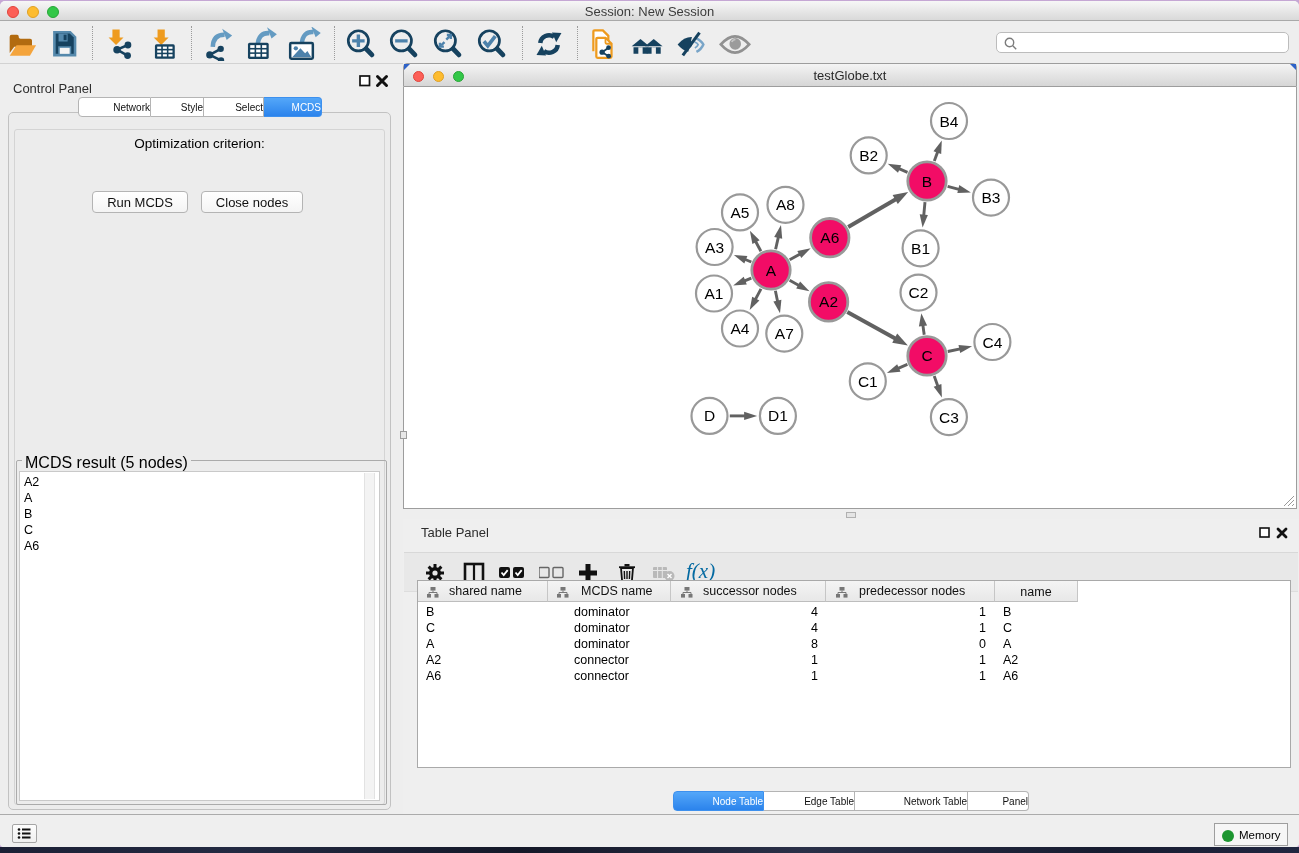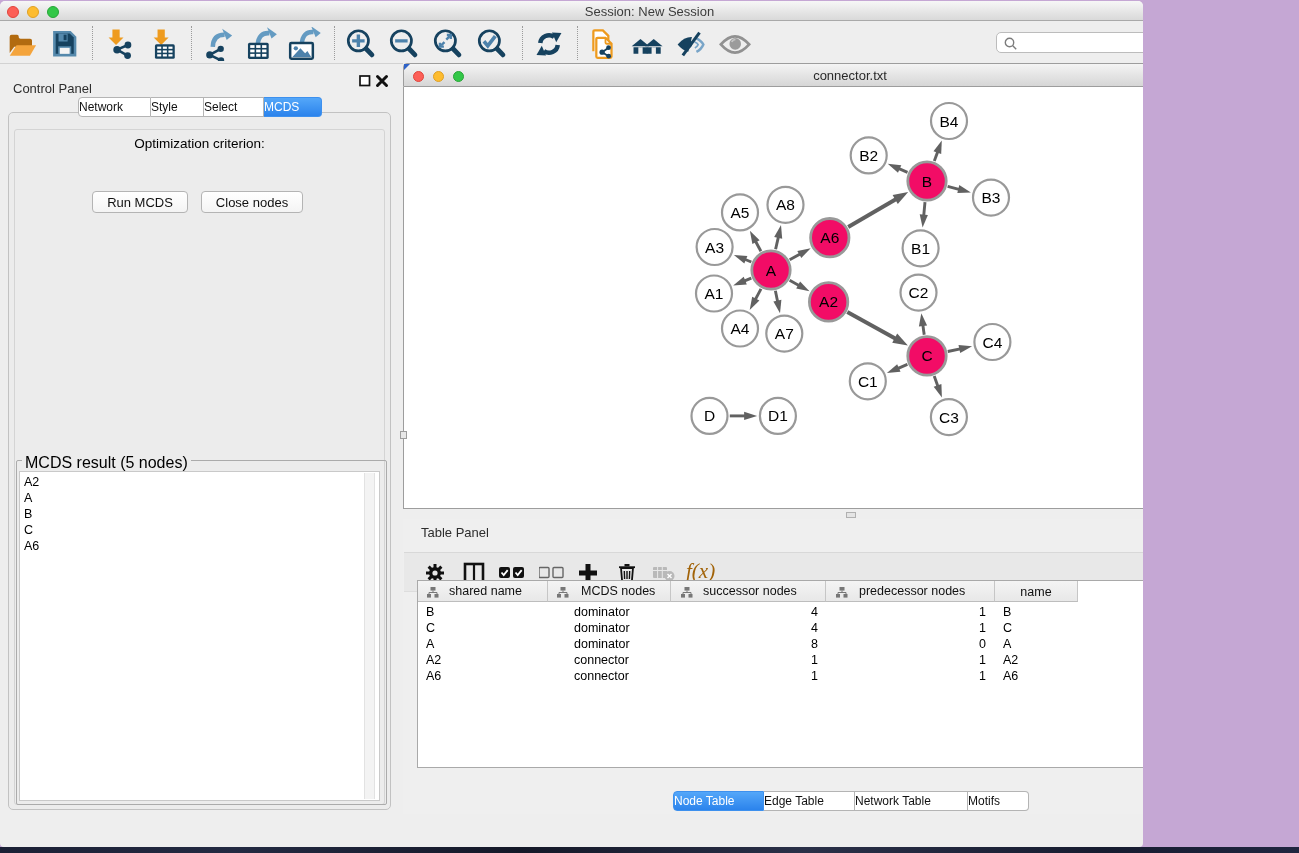--- a/index.html
+++ b/index.html
@@ -1,38 +1,38 @@
 <!DOCTYPE html>
 <html><head>
 <meta charset="utf-8">
 <style>
 * { margin:0; padding:0; box-sizing:border-box; }
 html,body { width:1299px; height:853px; overflow:hidden; font-family:"Liberation Sans",sans-serif; }
 .abs { position:absolute; }
 #desktop { position:relative; width:1299px; height:853px; background:#c5a7d4; }
 #deskbottom { position:absolute; left:0; top:847px; width:1299px; height:6px;
   background:linear-gradient(90deg,#1b2035 0%,#232a42 18%,#141828 40%,#2a3048 62%,#171c30 85%,#202640 100%); }
-#win { position:absolute; left:0; top:1px; width:1143px; height:846px; background:#eeeeee;
+#win { position:absolute; left:0; top:1px; width:1299px; height:846px; background:#eeeeee;
   border-radius:5px 5px 4px 4px; overflow:hidden; }
 
 #titlebar { position:absolute; left:0; top:0; width:1299px; height:20px;
   background:linear-gradient(#f7f7f7,#d9d9d9); border-bottom:1px solid #a9a9a9; border-radius:5px 5px 0 0; }
 .tl { position:absolute; top:4.5px; width:12px; height:12px; border-radius:50%; }
 #titlebar .t { position:absolute; top:3px; width:100%; text-align:center; font-size:13px; color:#3c3c3c; }
 
 #toolbar { position:absolute; left:0; top:21px; width:1299px; height:42px; background:#eeeeee; border-bottom:1px solid #d2d2d2; }
 .tbi { position:absolute; top:5px; }
 .tbsep { position:absolute; top:4px; height:34px; width:0; border-left:1px dotted #9b9b9b; }
 #searchbox { position:absolute; left:996px; top:10px; width:293px; height:21px; background:#fff;
   border:1px solid #bcbcbc; border-radius:5px; }
 
 .paneltitle { font-size:13px; color:#2d2d2d; }
 .tabs { position:absolute; display:flex; height:20px; z-index:5; }
 .tab { height:20px; line-height:19px; padding:0 12px; background:#fff; border:1px solid #b4b4b4;
-  border-left:none; font-size:12px; color:#111; text-align:left; }
+  border-left:none; font-size:10px; color:#111; text-align:right; }
 .tab.first { border-left:1px solid #b4b4b4; border-radius:4px 0 0 4px; }
 .tab.last { border-radius:0 4px 4px 0; }
 .tab.sel { background:linear-gradient(#54a7f9,#2b83ec); color:#fff; border-color:#3d90ee; }
 
 #cpanel { position:absolute; left:0; top:63px; width:403px; height:750px; background:#eeeeee; }
 #cp-outer { position:absolute; left:8px; top:48px; width:383px; height:698px; background:#ececec;
   border:1px solid #c2c2c2; border-radius:5px; }
 #cp-inner { position:absolute; left:5px; top:16px; width:371px; height:676px; background:#ececec;
   border:1px solid #d4d4d4; border-radius:3px; }
 .btn { position:absolute; background:linear-gradient(#ffffff,#f4f4f4); border:1px solid #b4b4b4;
@@ -235,21 +235,21 @@
 <div class="abs" style="right:4px;top:1px;bottom:1px;width:11px;background:#f3f3f3;border-left:1px solid #e2e2e2;border-right:1px solid #e2e2e2;"></div>
 </div>
         </div>
   </div>
   <div style="position:absolute;left:403px;top:62px;width:896px;height:751px;background:#eeeeee;">
     <div id="netwin">
     <div id="nettitle">
 <div class="tl" style="left:9px;top:7px;width:11px;height:11px;background:#fc5f57;border:0.5px solid #e0443c"></div>
 <div class="tl" style="left:29px;top:7px;width:11px;height:11px;background:#fdbc2f;border:0.5px solid #e0a023"></div>
 <div class="tl" style="left:49px;top:7px;width:11px;height:11px;background:#33c748;border:0.5px solid #27a537"></div>
-<div class="abs" style="left:0;top:4px;width:100%;text-align:center;font-size:13px;color:#2a2a2a">connector.txt</div>
+<div class="abs" style="left:0;top:4px;width:100%;text-align:center;font-size:13px;color:#2a2a2a">testGlobe.txt</div>
 <div class="abs" style="left:0;top:0;width:0;height:0;border-top:6px solid #2e62c8;border-right:6px solid transparent;"></div>
 <div class="abs" style="right:0;top:0;width:0;height:0;border-top:6px solid #2e62c8;border-left:6px solid transparent;"></div>
 </div>
 <div id="netcanvas">
             <svg width="893" height="421" viewBox="0 0 893 421" style="position:absolute;left:0;top:0">
 <line x1="347.3" y1="191.1" x2="337.0" y2="195.4" stroke="#616161" stroke-width="2.9"></line>
 <polygon points="329.2,198.6 339.7,189.8 342.8,197.4" fill="#616161"></polygon>
 <line x1="347.3" y1="175.0" x2="337.7" y2="171.0" stroke="#616161" stroke-width="2.9"></line>
 <polygon points="329.9,167.9 343.4,169.0 340.3,176.6" fill="#616161"></polygon>
 <line x1="356.9" y1="164.2" x2="349.9" y2="151.2" stroke="#616161" stroke-width="2.9"></line>
@@ -391,21 +391,21 @@
             <svg class="abs" style="left:248px;top:12px" width="24" height="18" viewBox="0 0 24 18">
 <rect x="1" y="2" width="14" height="11" rx="1" fill="#b9b9b9"></rect>
 <g stroke="#e8e8e8" stroke-width="1">
                 <line x1="1" y1="5.5" x2="15" y2="5.5"></line>
                 <line x1="5.6" y1="2" x2="5.6" y2="13"></line>
                 <line x1="10.3" y1="2" x2="10.3" y2="13"></line>
               </g>
 <circle cx="17.5" cy="11" r="5" fill="#b9b9b9"></circle>
               <path d="M15.5 9 l4 4 M19.5 9 l-4 4" stroke="#fff" stroke-width="1.4"></path>
             </svg>
-            <div class="abs" style="left:282px;top:6px;font-family:'Liberation Serif',serif;font-style:italic;font-size:21px;color:#a16207">f(x)</div>
+            <div class="abs" style="left:282px;top:6px;font-family:'Liberation Serif',serif;font-style:italic;font-size:21px;color:#0369a1">f(x)</div>
           </div>
 <div id="ttable">
             <div class="th" style="left:0;width:130px">
               <span style="position:absolute;left:9px;top:5px"><svg width="12" height="11" viewBox="0 0 12 11" style="vertical-align:-1px">
                   <g fill="#777">
                     <rect x="3.5" y="0" width="5" height="3.6"></rect>
                     <rect x="0" y="7" width="4" height="3.6"></rect>
                     <rect x="7.5" y="7" width="4" height="3.6"></rect>
                   </g>
                   <g stroke="#777" stroke-width="1">
@@ -418,21 +418,21 @@
               <span style="position:absolute;left:9px;top:5px"><svg width="12" height="11" viewBox="0 0 12 11" style="vertical-align:-1px">
                   <g fill="#777">
                     <rect x="3.5" y="0" width="5" height="3.6"></rect>
                     <rect x="0" y="7" width="4" height="3.6"></rect>
                     <rect x="7.5" y="7" width="4" height="3.6"></rect>
                   </g>
                   <g stroke="#777" stroke-width="1">
                     <path d="M6 3.6 V5.5 M2 7 V5.5 H10 V7" fill="none"></path>
                   </g>
                 </svg></span>
-              <span style="position:absolute;left:33px;top:3px">MCDS nodes</span>
+              <span style="position:absolute;left:33px;top:3px">MCDS name</span>
             </div>
             <div class="th" style="left:253px;width:155px">
               <span style="position:absolute;left:10px;top:5px"><svg width="12" height="11" viewBox="0 0 12 11" style="vertical-align:-1px">
                   <g fill="#777">
                     <rect x="3.5" y="0" width="5" height="3.6"></rect>
                     <rect x="0" y="7" width="4" height="3.6"></rect>
                     <rect x="7.5" y="7" width="4" height="3.6"></rect>
                   </g>
                   <g stroke="#777" stroke-width="1">
                     <path d="M6 3.6 V5.5 M2 7 V5.5 H10 V7" fill="none"></path>
@@ -477,18 +477,37 @@
             <div class="td" style="left:8px;top:87px">A6</div>
             <div class="td" style="left:156px;top:87px">connector</div>
             <div class="td" style="left:253px;top:87px;width:147px;text-align:right">1</div>
             <div class="td" style="left:408px;top:87px;width:160px;text-align:right">1</div>
             <div class="td" style="left:585px;top:87px">A6</div>
           </div>
 <div class="tabs" style="left:270px;top:272px">
 <div class="tab first sel" style="width:91px;padding:0">Node Table</div>
 <div class="tab" style="width:91px;padding:0">Edge Table</div>
 <div class="tab" style="width:113px;padding:0">Network Table</div>
-<div class="tab last" style="width:61px;padding:0">Motifs</div>
+<div class="tab last" style="width:61px;padding:0">Panel</div>
           </div>
     </div>
   </div>
+  <div id="statusbar">
+  <div class="abs" style="left:12px;top:9px;width:25px;height:19px;background:linear-gradient(#fdfdfd,#f0f0f0);border:1px solid #a5a5a5;border-radius:2px;">
+<svg width="23" height="17" viewBox="0 0 23 17">
+            <g fill="#111">
+              <circle cx="6" cy="4.5" r="1.3"></circle>
+              <circle cx="6" cy="8.5" r="1.3"></circle>
+              <circle cx="6" cy="12.5" r="1.3"></circle>
+            </g>
+<g stroke="#111" stroke-width="2">
+              <line x1="9" y1="4.5" x2="17.5" y2="4.5"></line>
+              <line x1="9" y1="8.5" x2="17.5" y2="8.5"></line>
+              <line x1="9" y1="12.5" x2="17.5" y2="12.5"></line>
+            </g>
+          </svg></div>
+<div class="abs" style="left:1214px;top:8px;width:74px;height:23px;background:#f6f6f6;border:1px solid #9e9e9e;">
+<div class="abs" style="left:7px;top:5.5px;width:12px;height:12px;border-radius:50%;background:#1d9631;"></div>
+<div class="abs" style="left:24px;top:5px;font-size:11.5px;color:#000">Memory</div>
+        </div>
+  </div>
 </div>
 </div>
 
 </body></html>

